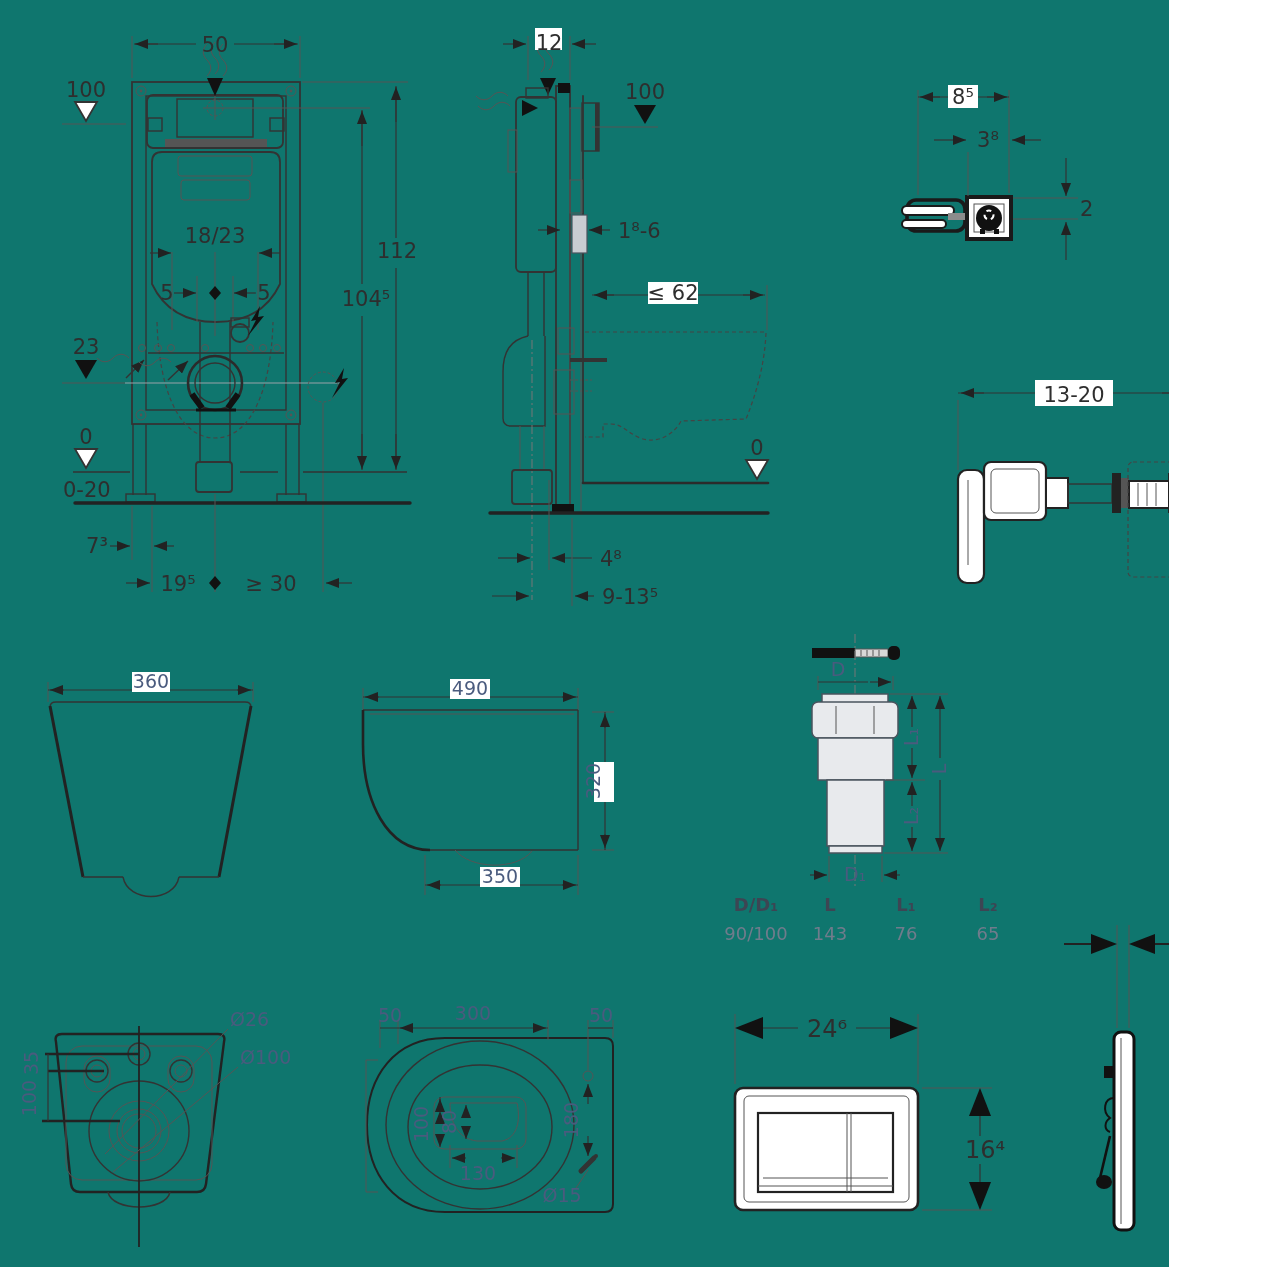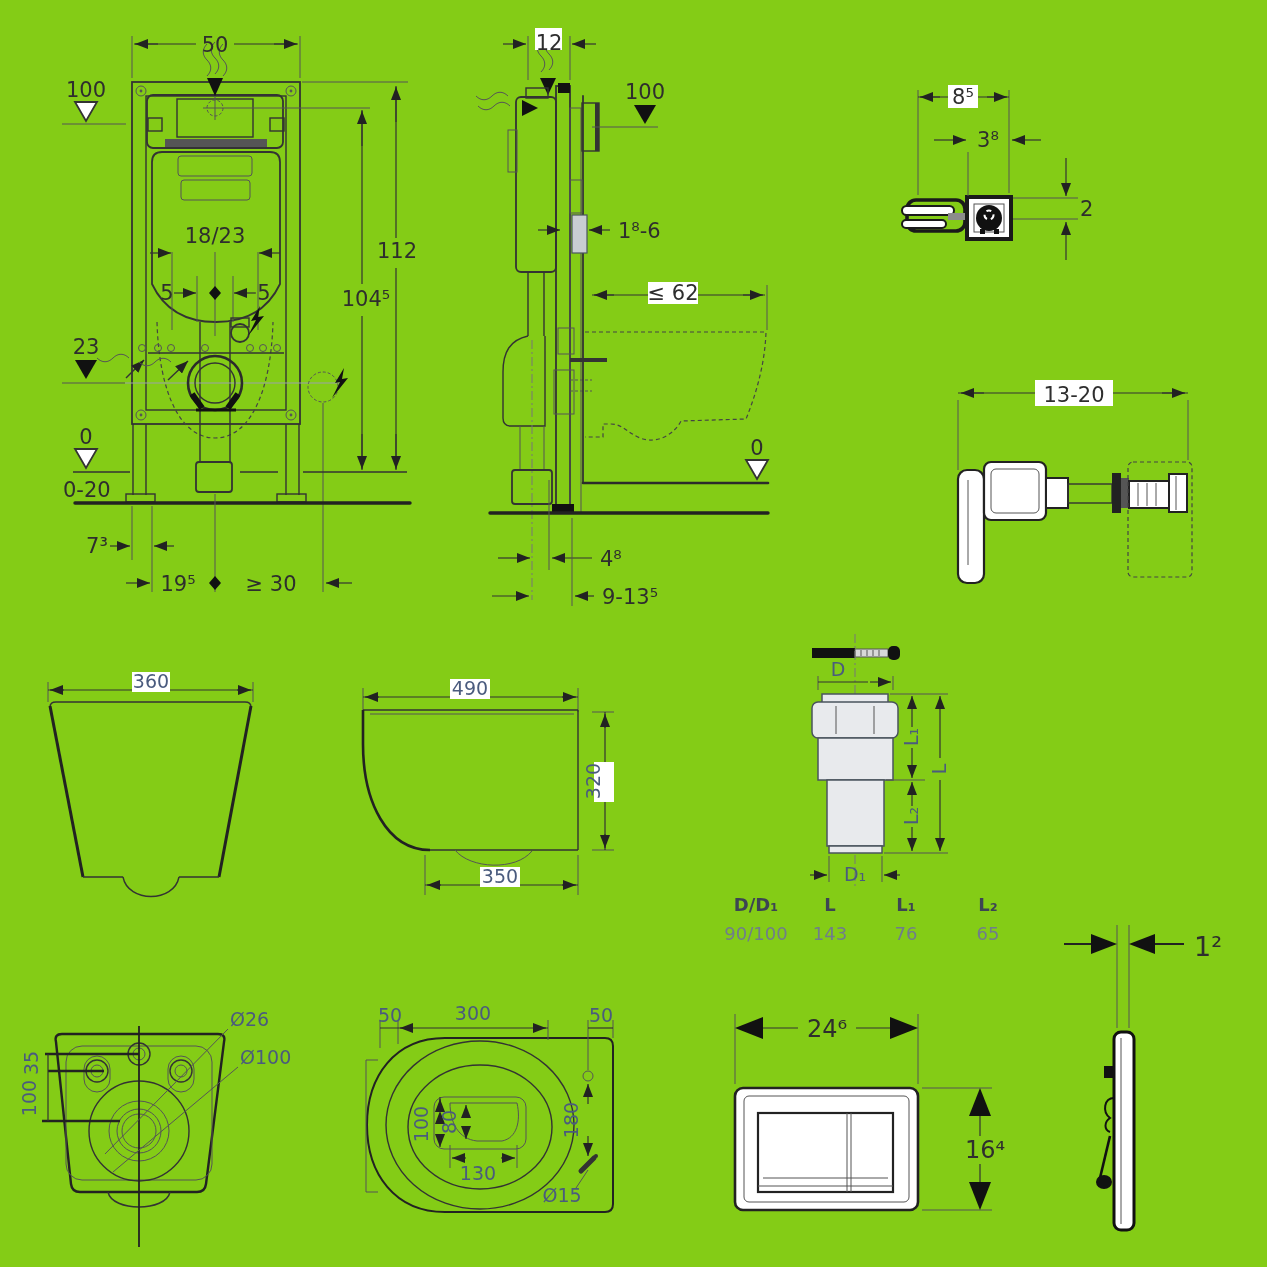--- a/index.html
+++ b/index.html
@@ -1,16 +1,16 @@
 <!DOCTYPE html>
 <html><head>
 <meta charset="utf-8">
 <style>
   html,body{margin:0;padding:0;background:#fff;}
-  .stage{position:relative;width:1267px;height:1267px;background:#84cc16;overflow:hidden;}
+  .stage{position:relative;width:1169px;height:1267px;background:#0f766e;overflow:hidden;}
   svg{display:block;}
   svg text{font-family:"DejaVu Sans","Liberation Sans",sans-serif;}
   .ln{stroke:#333;stroke-width:1.8;fill:none;stroke-linecap:round;}
   .lnth{stroke:#2b2b2b;stroke-width:2.6;fill:none;stroke-linecap:round;}
   .lnx{stroke:#222;stroke-width:3.4;fill:none;stroke-linecap:round;}
   .med{stroke:#333;stroke-width:1.4;fill:none;}
   .thin{stroke:#555;stroke-width:1;fill:none;}
   .dim{stroke:#333;stroke-width:1.2;fill:none;}
   .dash{stroke:#444;stroke-width:1.2;fill:none;stroke-dasharray:4 3;}
   .dashf{stroke:#555;stroke-width:1;fill:none;stroke-dasharray:3 2;}

